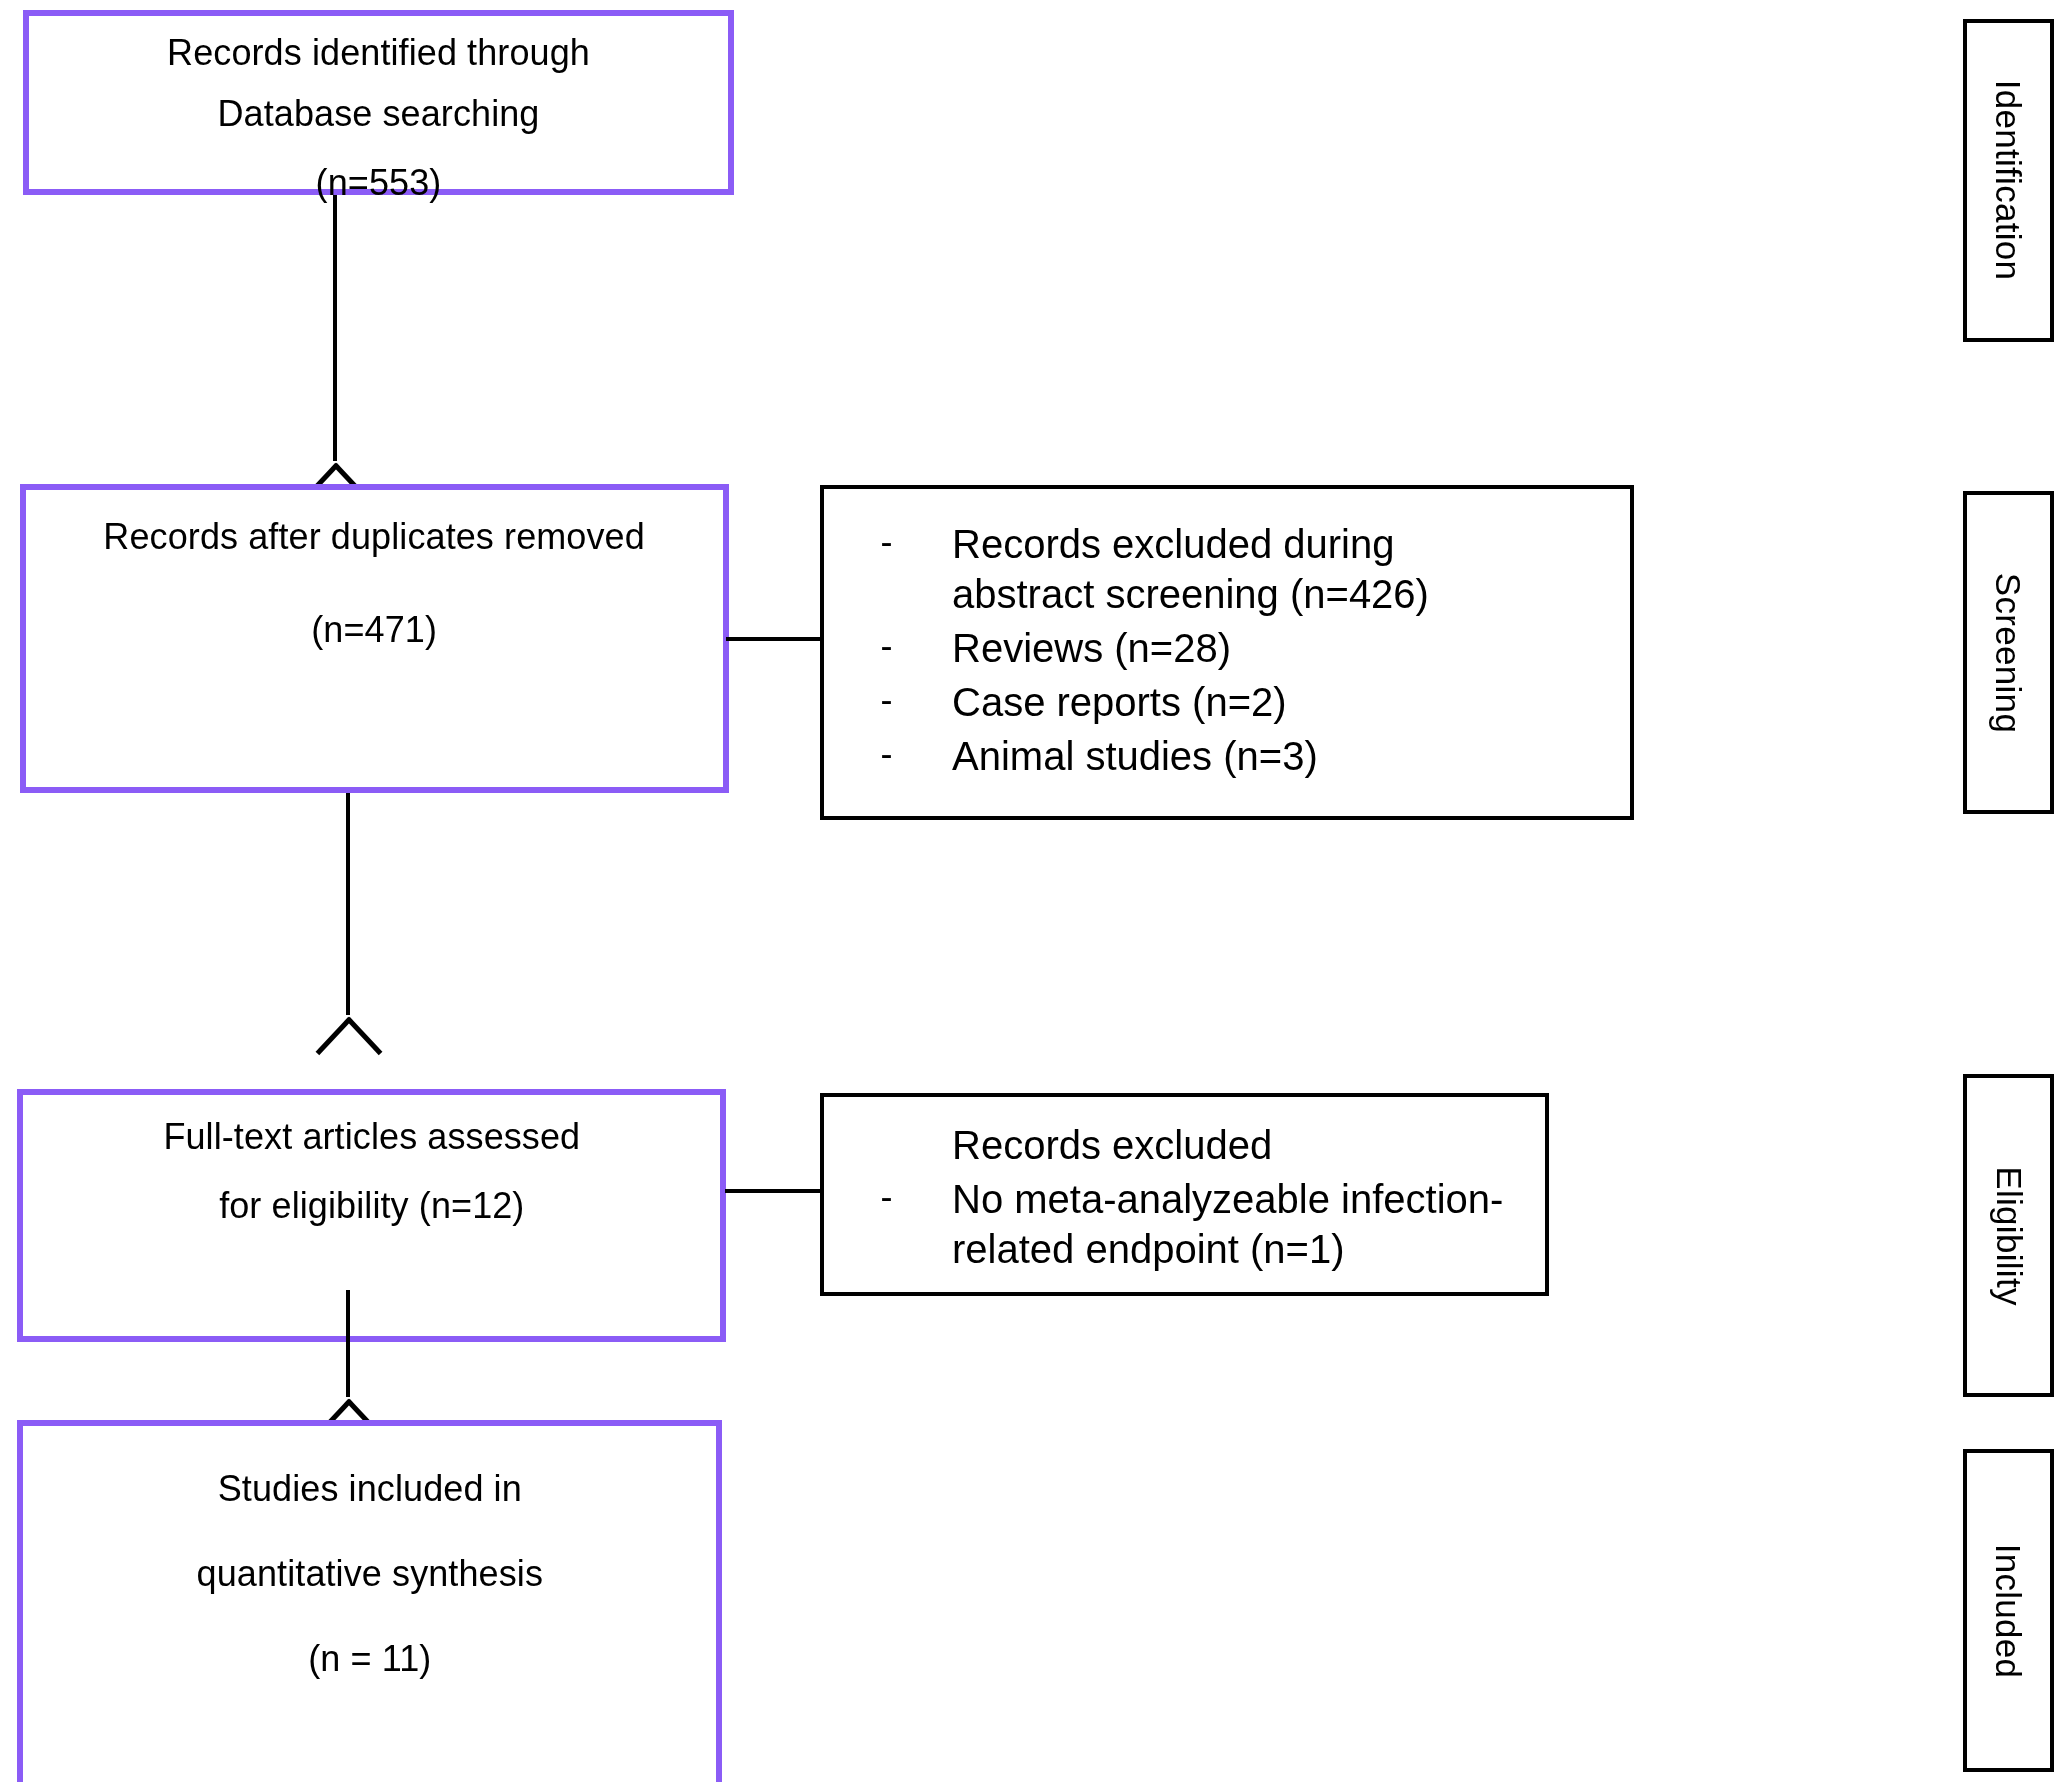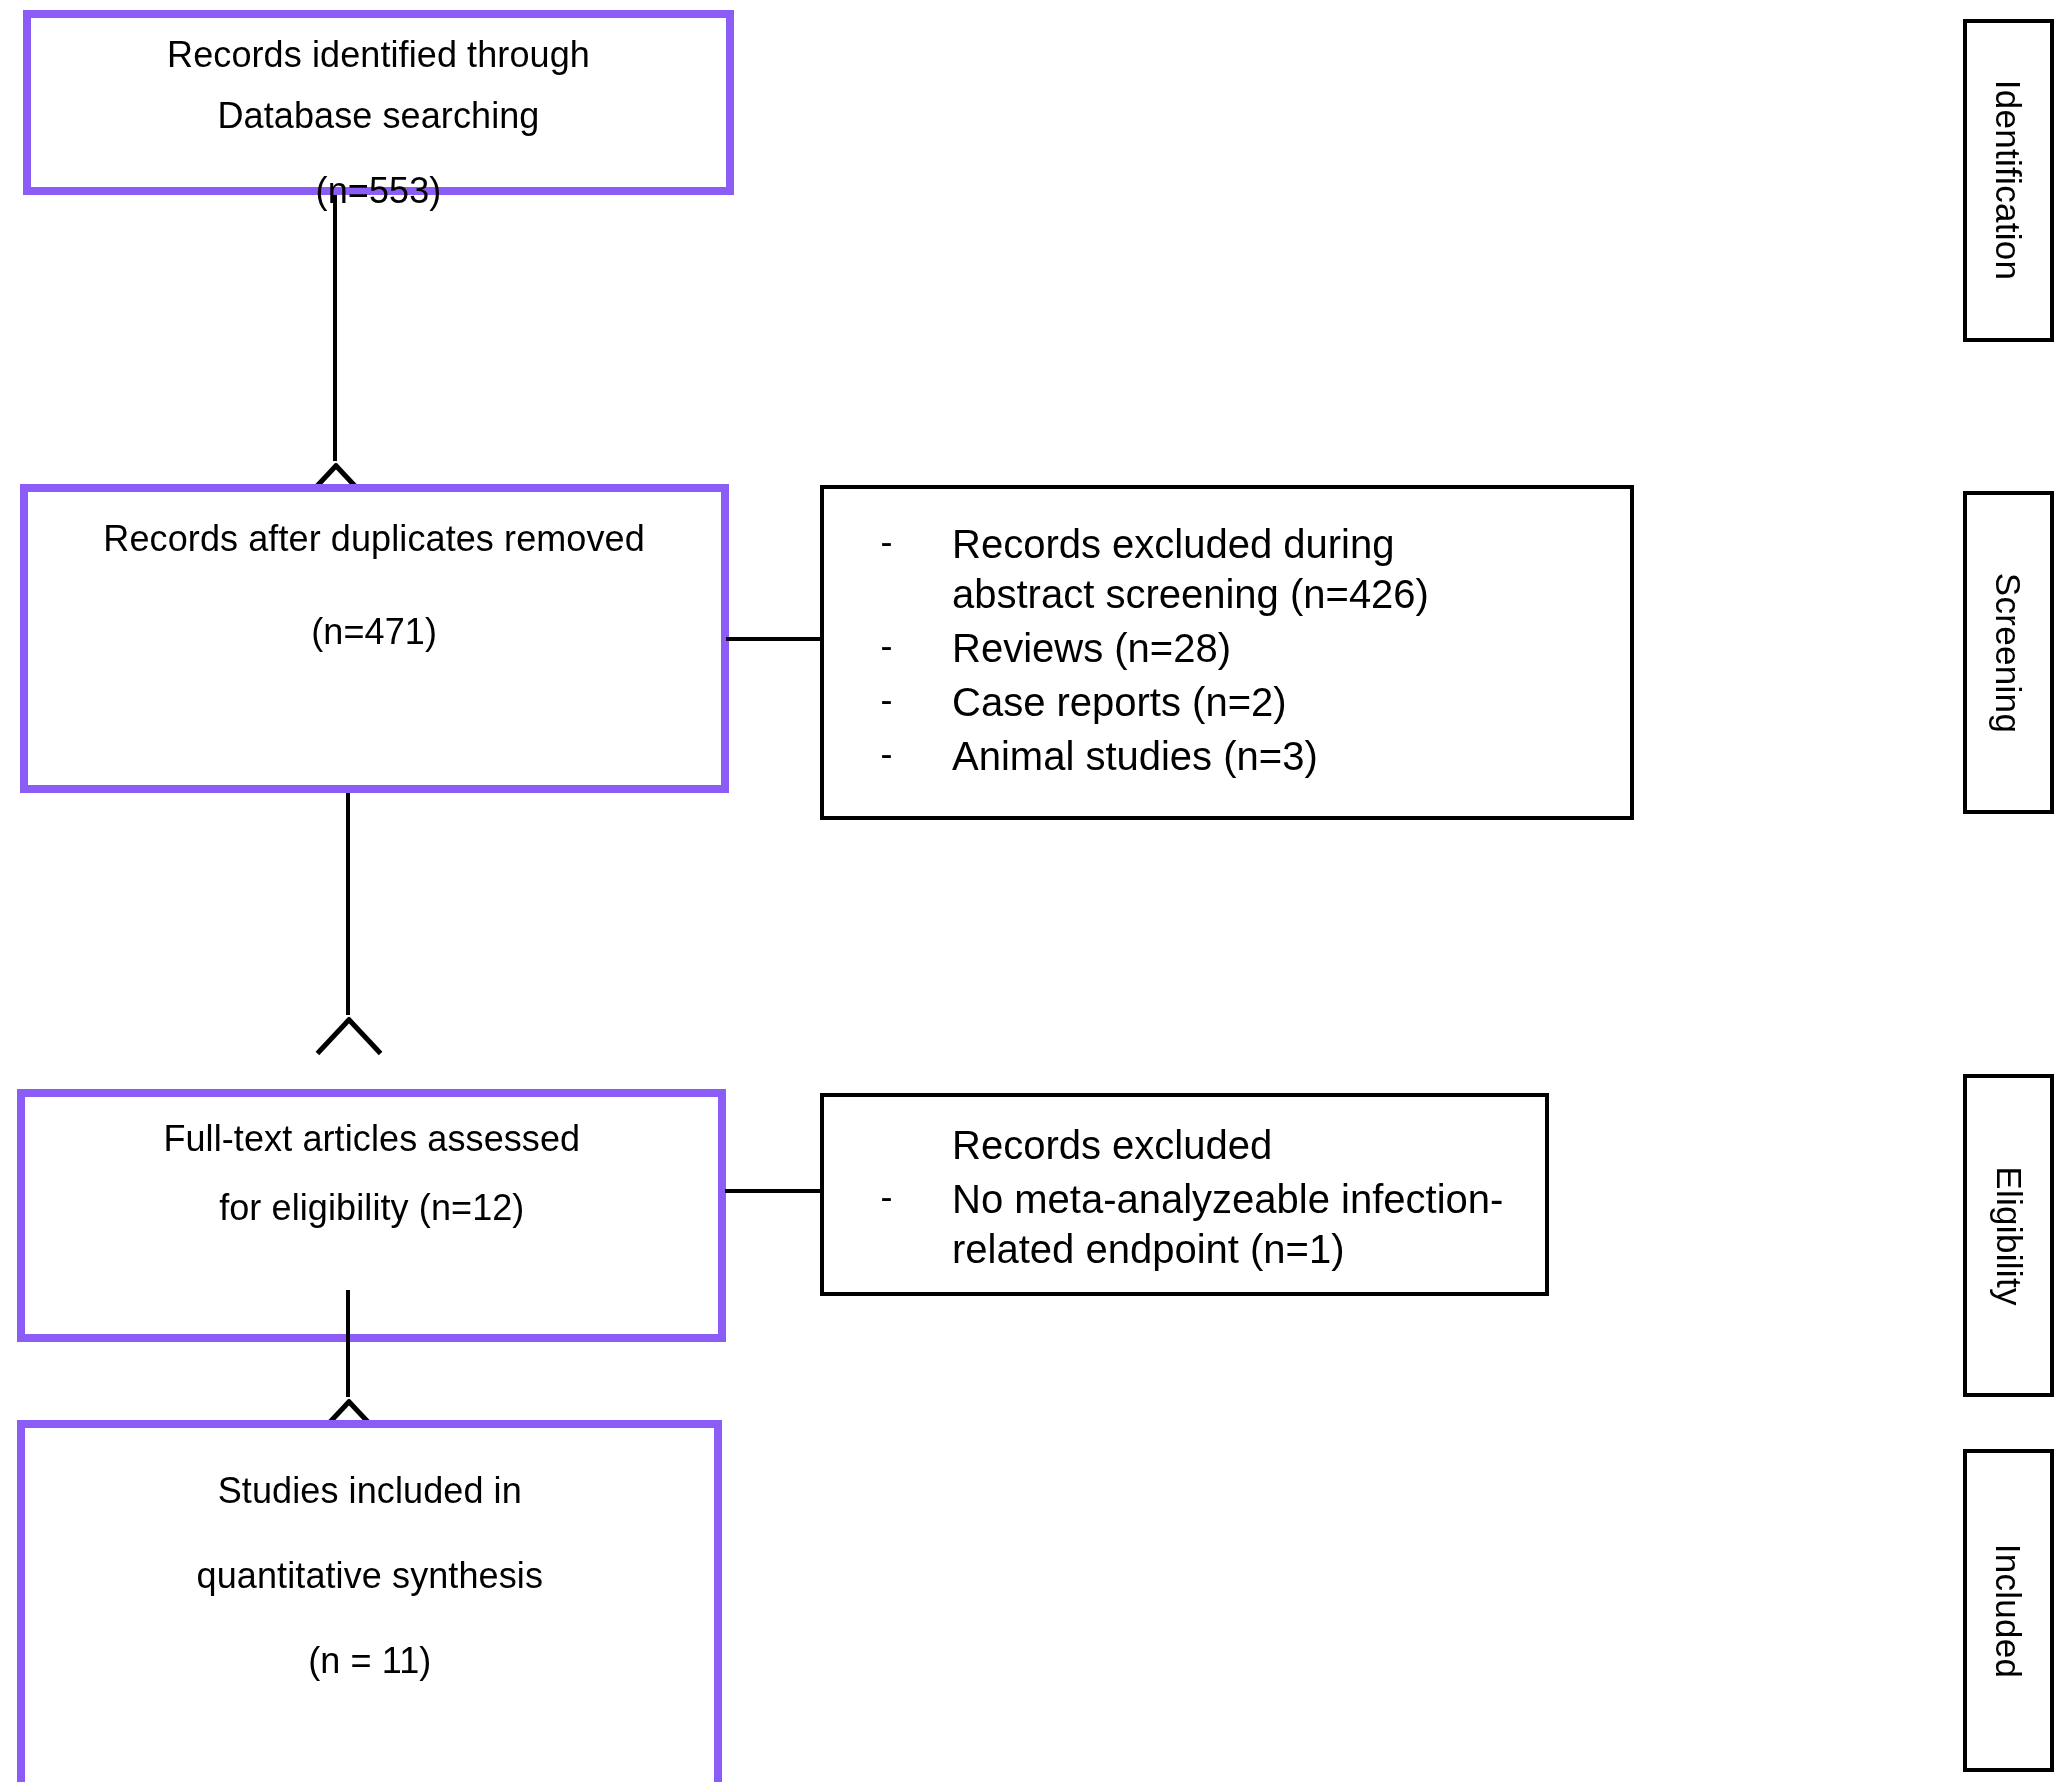--- a/index.html
+++ b/index.html
@@ -17,21 +17,21 @@
     width: 2066px;
     height: 1783px;
     background: #ffffff;
     overflow: hidden;
   }
 
   
   .fbox {
     position: absolute;
     box-sizing: border-box;
-    border: 8px solid #8b5cf6;
+    border: 6px solid #8b5cf6;
     background: #ffffff;
     display: flex;
     flex-direction: column;
     justify-content: flex-start;
     align-items: center;
   }
   .fbox .lines {
     width: 100%;
     text-align: center;
   }
@@ -157,21 +157,21 @@
 </style>
 </head>
 <body>
 
 <div id="canvas">
 
   <div class="fbox" style="left:23px; top:10.4px; width:711px; height:185px; padding-top:14px;">
     <div class="lines">
       <div class="fline">Records identified through</div>
       <div class="fline" style="margin-top:15px;text-align:center;">Database searching</div>
-      <div class="fline" style="margin-top:28px;">(n=553)</div>
+      <div class="fline" style="margin-top:22px;">(n=553)</div>
     </div>
   </div>
 
   <div class="vline" style="left:333px; top:195px; height:266px;"></div>
   <div class="arrow-down" style="left:335px; top:462px;"></div>
 
   <div class="fbox" style="left:19.6px; top:484px; width:709px; height:309px; padding-top:24px;">
     <div class="lines">
       <div class="fline">Records after duplicates removed</div>
       <div class="fline" style="margin-top:47px;">(n=471)</div>

